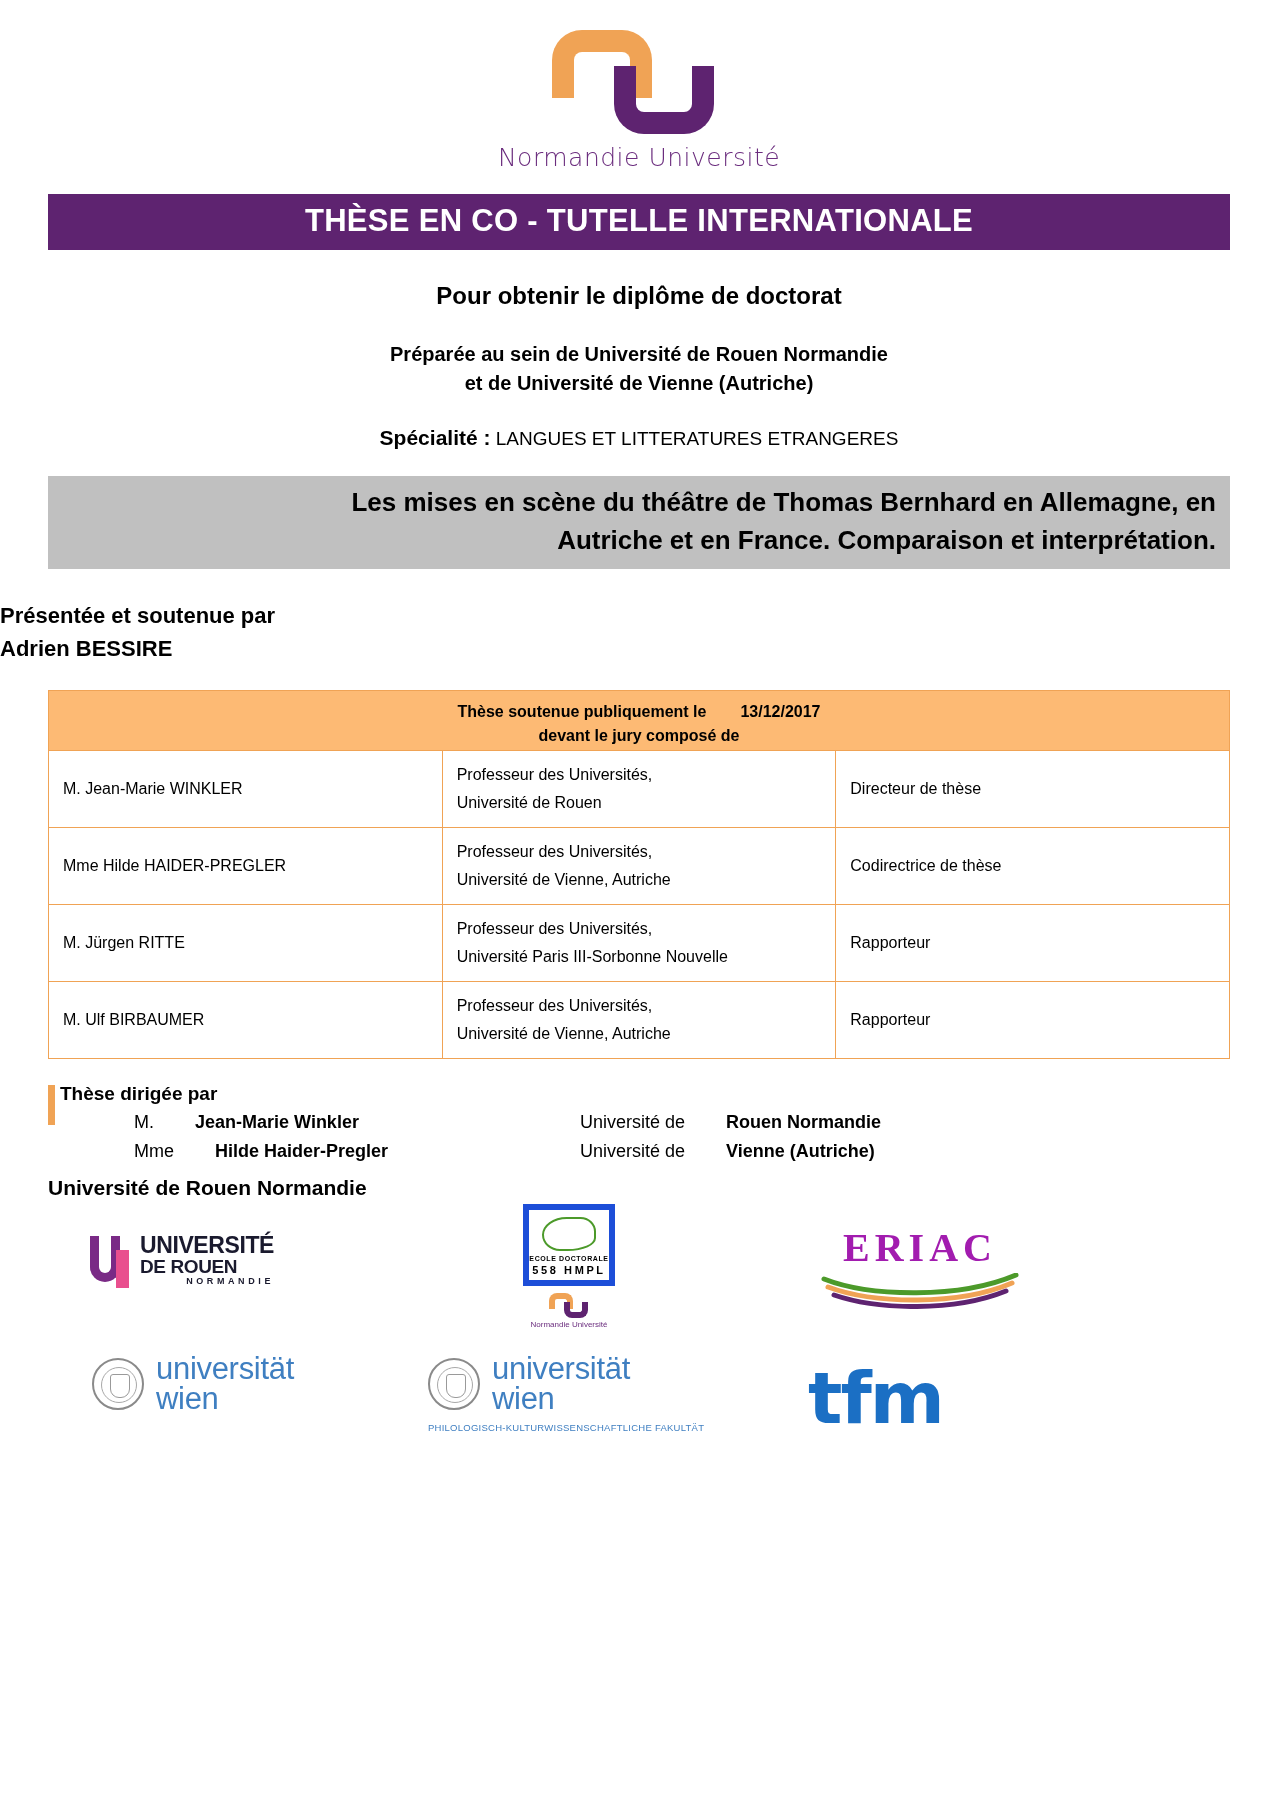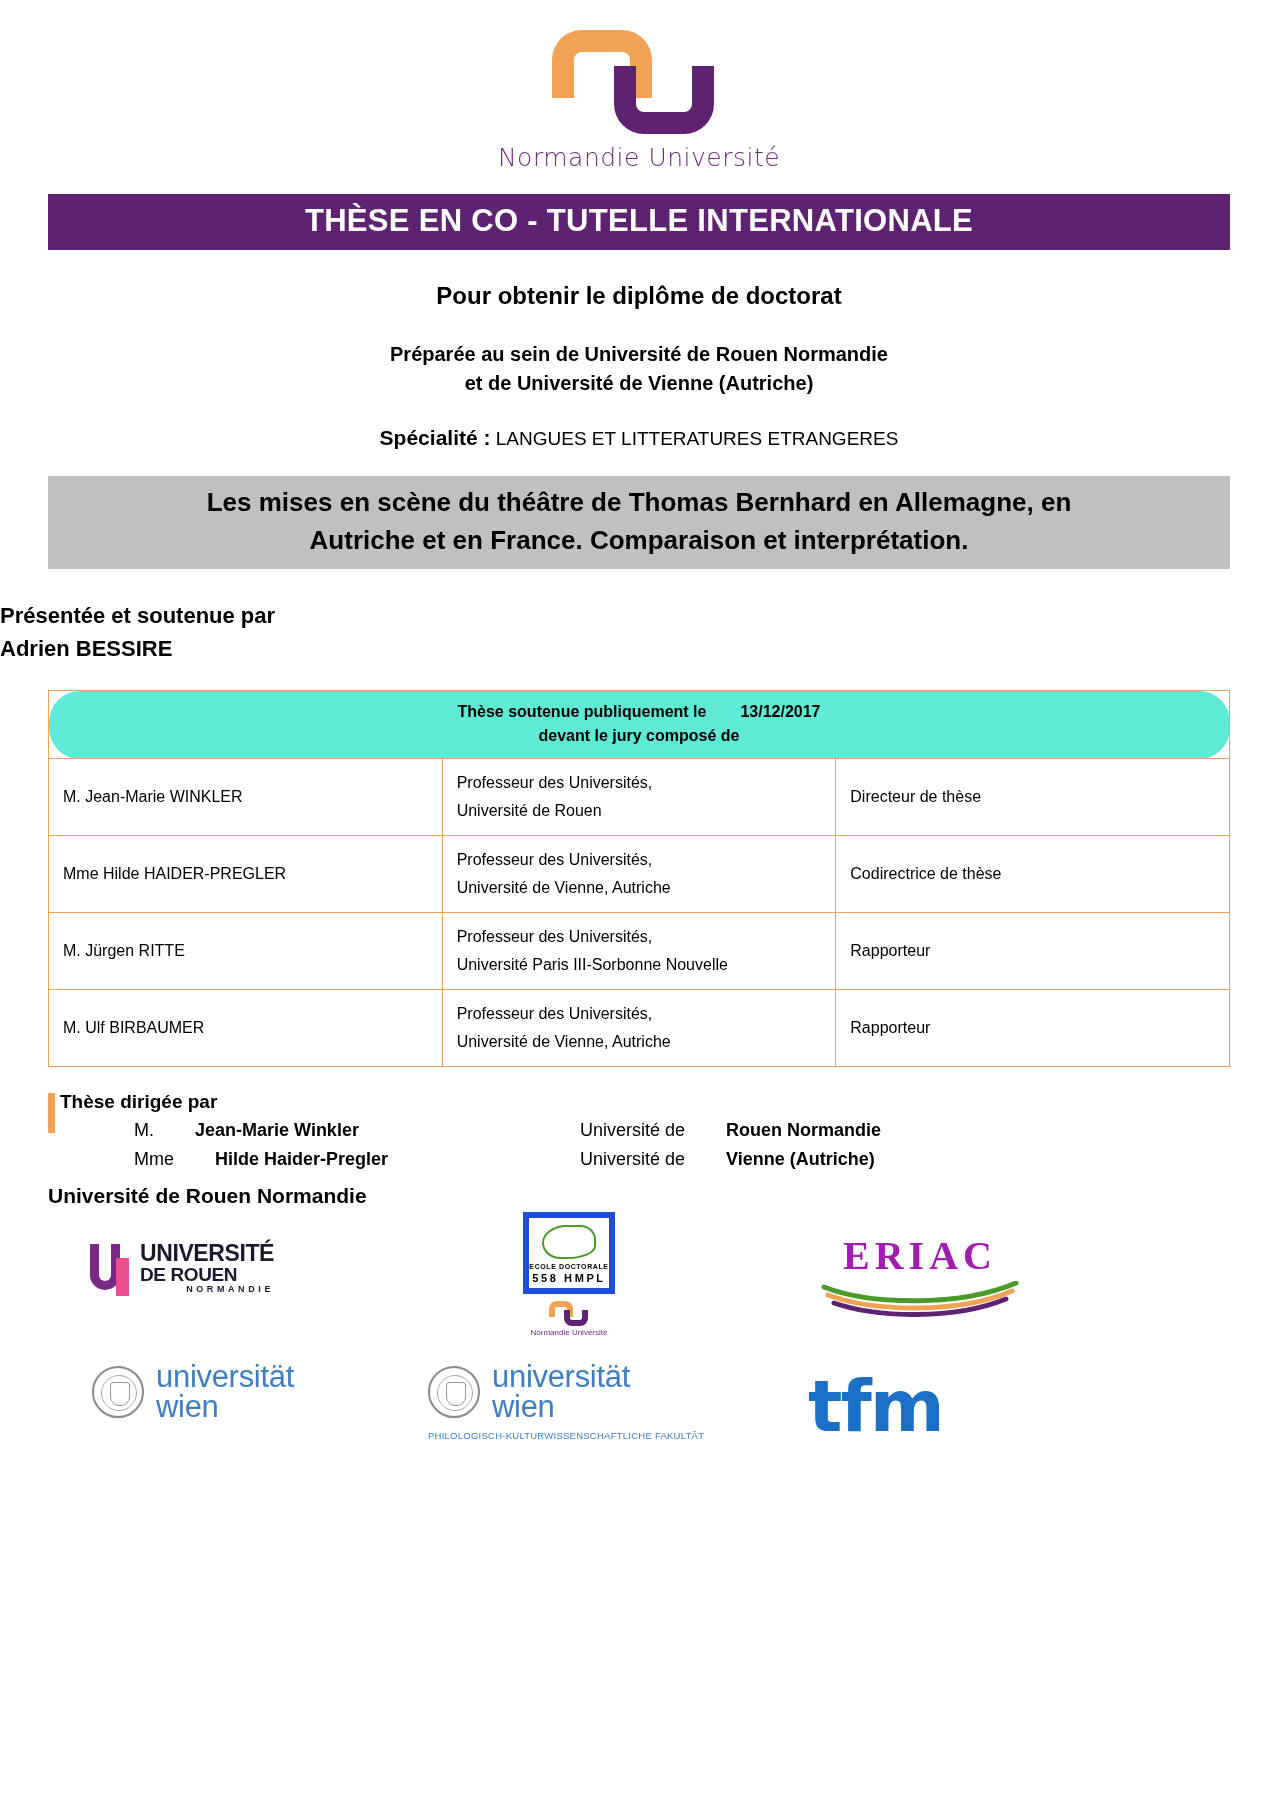--- a/index.html
+++ b/index.html
@@ -87,21 +87,21 @@
     margin-top: 30px;
     font-size: 20px;
     font-weight: bold;
     line-height: 1.45;
   }
 
   
   .title-block {
     margin: 26px 48px 0 48px;
     background: #C0C0C0;
-    text-align: center;
+    text-align: right;
     font-size: 26px;
     font-weight: bold;
     line-height: 1.45;
     padding: 8px 14px 10px 14px;
   }
 
   
   .presented {
     margin-top: 30px;
     font-size: 22px;
@@ -114,27 +114,26 @@
     margin: 25px 48px 0 48px;
     border-collapse: collapse;
     width: calc(100% - 96px);
     table-layout: fixed;
   }
   .jury-table td, .jury-table th {
     border: 1px solid #F0A355;
     vertical-align: middle;
   }
   .jury-head {
-    background: #5eead4;
+    background: #fdba74;
     text-align: center;
     font-size: 16px;
     font-weight: bold;
-    padding: 9px 6px 10px 6px;
+    padding: 9px 6px 2px 6px;
     line-height: 1.5;
-    border-radius: 31px;
   }
   .jury-head .date { margin-left: 34px; }
   .jury-table td.c-name {
     width: 305px;
     padding: 10px 14px;
     font-size: 16px;
   }
   .jury-table td.c-aff {
     width: 340px;
     padding: 10px 14px;

